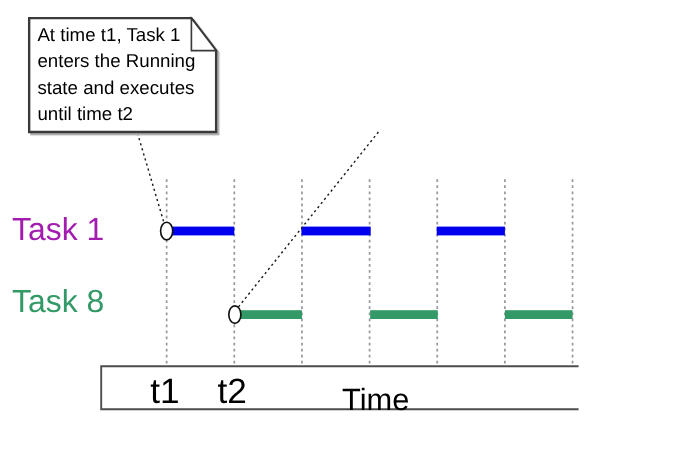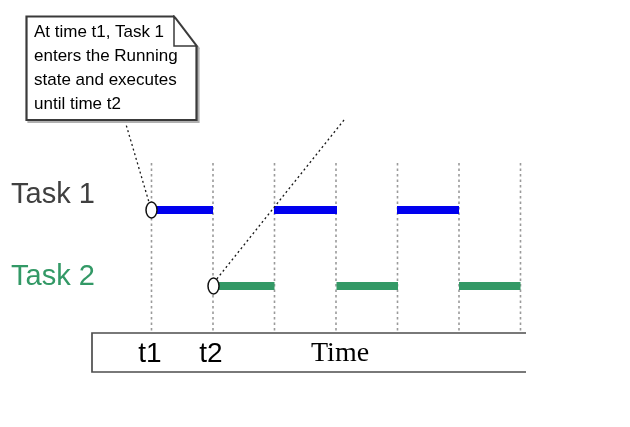--- a/index.html
+++ b/index.html
@@ -22,29 +22,29 @@
     font-size: 17px;
     line-height: 24px;
     color: #000000;
     white-space: pre-line;
   }
   .note1 { left: 25px; top: 15px; width: 173px; height: 107px; }
   .note2 { left: 218px; top: 14px; width: 326px; height: 105px; }
 
   
   .task-label { position: absolute; left: 11px; font-size: 29px; letter-spacing: 0px; }
-  .task1-label { top: 177px; color: #404040; }
+  .task1-label { top: 193px; color: #a21caf; }
   .task2-label { top: 259px; color: #339966; }
 
   
-  .tick { position: absolute; top: 337px; width: 80px; text-align: center; font-size: 28px; color: #000; }
+  .tick { position: absolute; top: 337px; width: 80px; text-align: center; font-size: 32px; color: #000; }
   .tick-t1 { left: 110px; }
   .tick-t2 { left: 171px; }
   .tick-t3 { left: 233px; }
-  .time-label { position: absolute; left: 311px; top: 336px; font-size: 28px; color: #000; font-family: Liberation Serif, serif; }
+  .time-label { position: absolute; left: 311px; top: 348px; font-size: 28px; color: #000; }
 </style>
 </head>
 <body>
 
 <div class="stage">
 
   <svg class="layer" width="630" height="427" viewBox="0 0 630 427">
 
     <g stroke="#9a9a9a" stroke-width="1.6" stroke-dasharray="2.5 3">
       <line x1="151.5" y1="163" x2="151.5" y2="332"></line>
@@ -85,19 +85,19 @@
       <path d="M149,1.5 L149,31 L171.5,31 Z" fill="#ffffff" stroke="#3a3a3a" stroke-width="1.5"></path>
     </svg>
     <div class="note-text">At time t1, Task 1
 enters the Running
 state and executes
 until time t2</div>
   </div>
 
 
   <div class="task-label task1-label">Task 1</div>
-  <div class="task-label task2-label">Task 2</div>
+  <div class="task-label task2-label">Task 8</div>
 
   <div class="tick tick-t1">t1</div>
   <div class="tick tick-t2">t2</div>
   <div class="time-label">Time</div>
 
 </div>
 
 </body></html>

